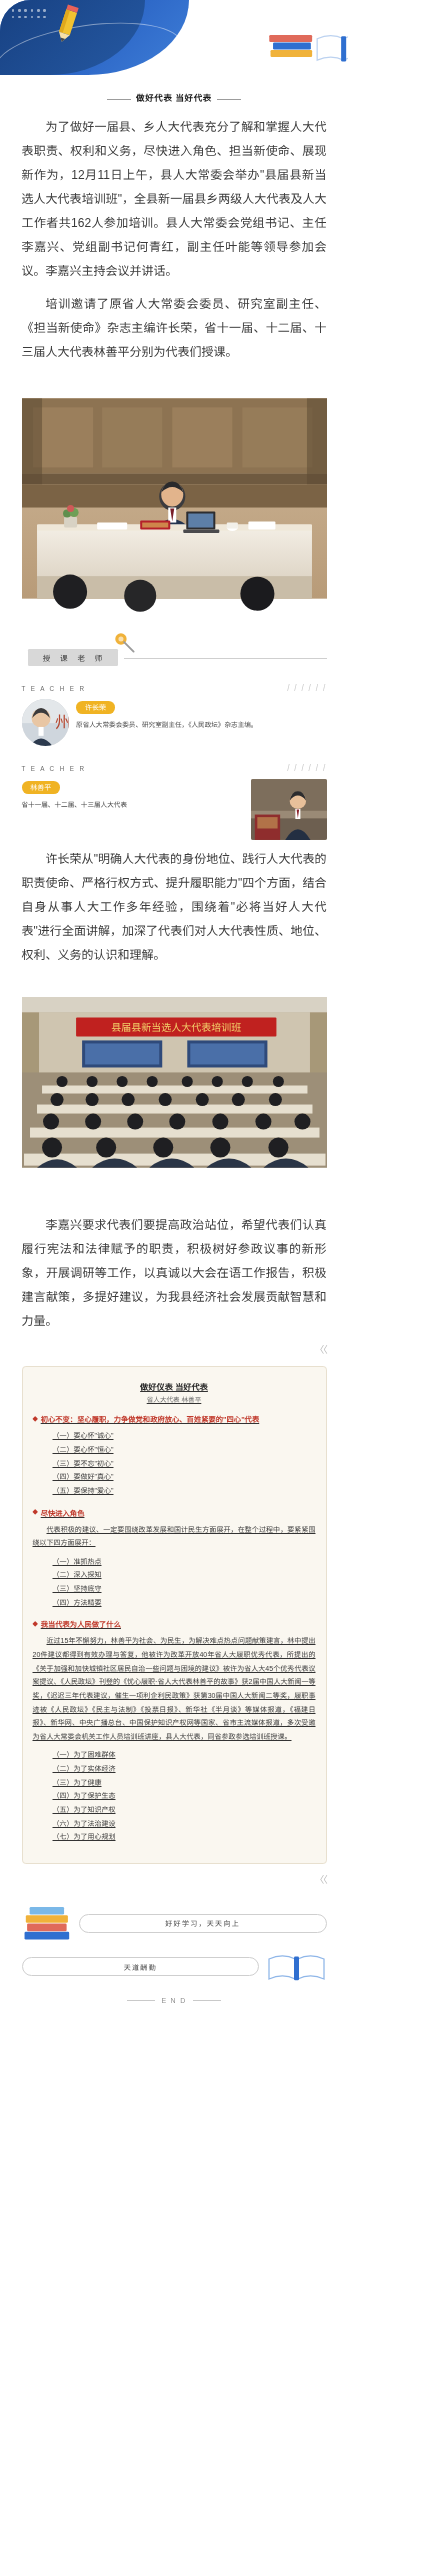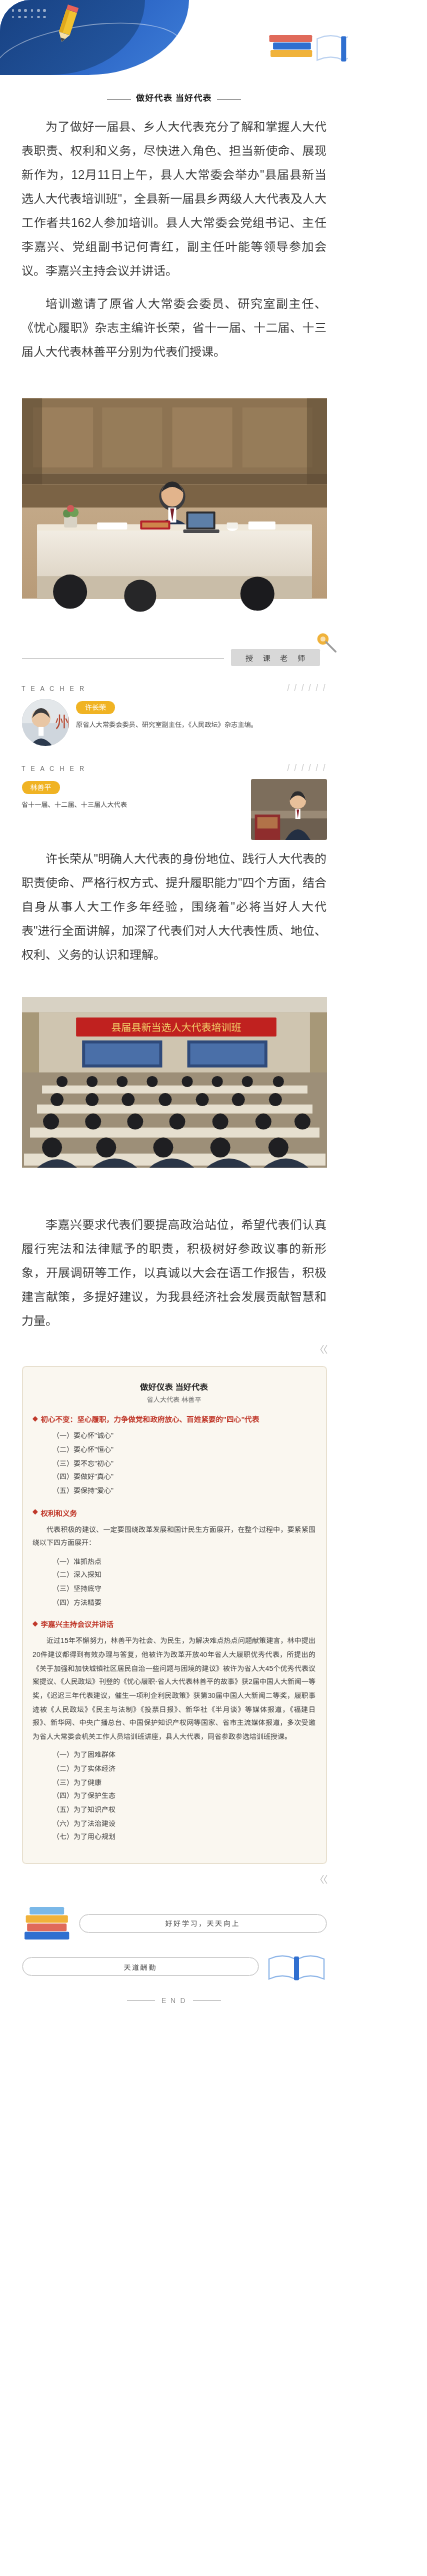--- a/index.html
+++ b/index.html
@@ -70,21 +70,21 @@
     border-radius:2.5px;
     overflow:hidden;
     margin:6.3px 0 3.8px;
     position:relative;
   }
 
   
   .scene { position:relative; width:100%; overflow:hidden; }
 
   
-  .ribbon-wrap { position:relative; margin:21.5px 0 17.7px; text-align:right; }
+  .ribbon-wrap { position:relative; margin:21.5px 0 17.7px; text-align:left; }
   .ribbon-wrap .hline { position:absolute; left:0; right:0; top:50%; height:0.6px; background:#cfcfcf; }
   .ribbon {
     position:relative; display:inline-block;
     background:#ffffff; padding:0 6.3px;
   }
   .ribbon .tag {
     display:inline-block;
     background:#d8d8d8;
     color:#3c3c3c;
     font-size:7.6px;
@@ -120,20 +120,21 @@
     width:76px; height:61px; border-radius:1.9px; overflow:hidden; flex:0 0 76px; position:relative;
   }
 
   
   .card {
     background:#faf7f0;
     border:0.6px solid #e8e0cf;
     border-radius:3.8px;
     padding:11.4px 10px 14px;
     margin:10px 0 3px;
+    text-decoration:underline;
   }
   .card h3 { text-align:center; font-size:8.2px; margin:1.3px 0 2.5px; color:#1f1f1f; }
   .card .byline { text-align:center; font-size:6.6px; color:#6d6d6d; margin-bottom:10px; }
   .card .subhead {
     font-size:7.3px; font-weight:bold; color:#c0392b; margin:10px 0 5px;
     display:flex; align-items:center; gap:3.8px;
   }
   .card .subhead .bullet { width:4.4px; height:4.4px; background:#c0392b; border-radius:0.6px; transform:rotate(45deg); flex:0 0 4.4px; }
   .card p { font-size:7px; line-height:1.95; color:#3b3b3b; text-align:justify; text-indent:2em; margin:0 0 5px; }
   .card ul { list-style:none; margin:0 0 5px; padding:0 0 0 2em; }
@@ -207,21 +208,21 @@
     </svg>
   </div>
 
   <div class="content">
 
     <div class="sec-title">
       <span class="dash"></span><span>做好代表 当好代表</span><span class="dash"></span>
     </div>
 
     <p class="body">为了做好一届县、乡人大代表充分了解和掌握人大代表职责、权利和义务，尽快进入角色、担当新使命、展现新作为，12月11日上午，县人大常委会举办"县届县新当选人大代表培训班"，全县新一届县乡两级人大代表及人大工作者共162人参加培训。县人大常委会党组书记、主任李嘉兴、党组副书记何青红，副主任叶能等领导参加会议。李嘉兴主持会议并讲话。</p>
-    <p class="body">培训邀请了原省人大常委会委员、研究室副主任、《忧心履职》杂志主编许长荣，省十一届、十二届、十三届人大代表林善平分别为代表们授课。</p>
+    <p class="body">培训邀请了原省人大常委会委员、研究室副主任、《担当新使命》杂志主编许长荣，省十一届、十二届、十三届人大代表林善平分别为代表们授课。</p>
 
     <div class="photo">
       <svg class="scene" viewBox="0 0 609 400" width="100%" height="253">
         <defs>
           <linearGradient id="wallg" x1="0" y1="0" x2="0" y2="1">
             <stop offset="0%" stop-color="#cfb89a"></stop>
               <stop offset="100%" stop-color="#b89b78"></stop>
           </linearGradient>
           <linearGradient id="deskg" x1="0" y1="0" x2="0" y2="1">
             <stop offset="0%" stop-color="#f4efe6"></stop>
@@ -432,33 +433,33 @@
       <ul>
         <li>（一）要心怀"诚心"</li>
         <li>（二）要心怀"恒心"</li>
         <li>（三）要不忘"初心"</li>
         <li>（四）要做好"真心"</li>
         <li>（五）要保持"爱心"</li>
       </ul>
 
       <div class="subhead">
         <span class="bullet"></span>
-        <span>权利和义务</span>
+        <span>尽快进入角色</span>
       </div>
       <p>代表积极的建议、一定要围绕改革发展和国计民生方面展开，在整个过程中，要紧紧围绕以下四方面展开：</p>
       <ul>
         <li>（一）准抓热点</li>
         <li>（二）深入探知</li>
         <li>（三）坚持底守</li>
         <li>（四）方法精要</li>
       </ul>
 
       <div class="subhead">
         <span class="bullet"></span>
-        <span>李嘉兴主持会议并讲话</span>
+        <span>我当代表为人民做了什么</span>
       </div>
       <p>近过15年不懈努力，林善平为社会、为民生，为解决难点热点问题献策建言，林中提出20件建议都得到有效办理与答复，他被许为改革开放40年省人大履职优秀代表，所提出的《关于加强和加快城镇社区居民自治一些问题与困境的建议》被许为省人大45个优秀代表议案提议、《人民政坛》刊登的《忧心履职·省人大代表林善平的故事》获2届中国人大新闻一等奖，《迟迟三年代表建议，催生一项利企利民政策》获第30届中国人大新闻二等奖，履职事迹被《人民政坛》《民主与法制》《投票日报》、新华社《半月谈》等媒体报道，《福建日报》、新华网、中央广播总台、中国保护知识产权网等国家、省市主流媒体报道，多次受邀为省人大常委会机关工作人员培训班讲座，县人大代表，同省参政参选培训班授课。</p>
       <ul>
         <li>（一）为了困难群体</li>
         <li>（二）为了实体经济</li>
         <li>（三）为了健康</li>
         <li>（四）为了保护生态</li>
         <li>（五）为了知识产权</li>
         <li>（六）为了法治建设</li>
         <li>（七）为了用心规划</li>

